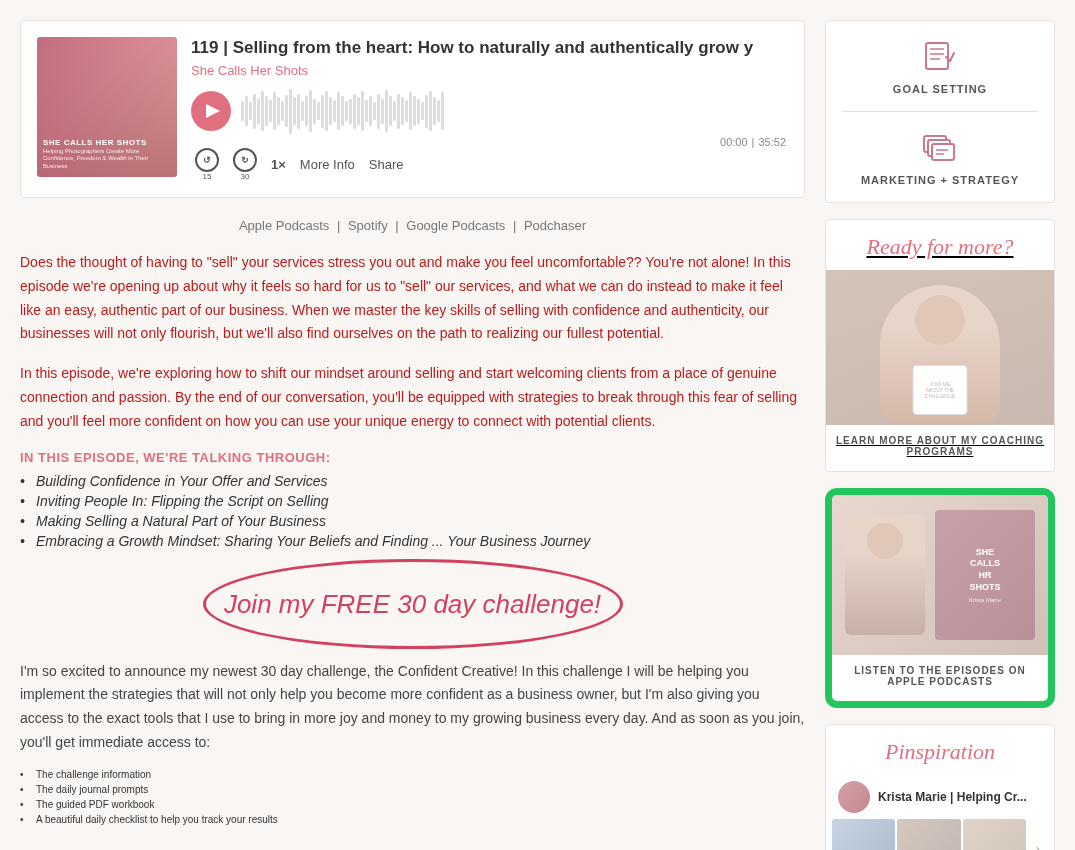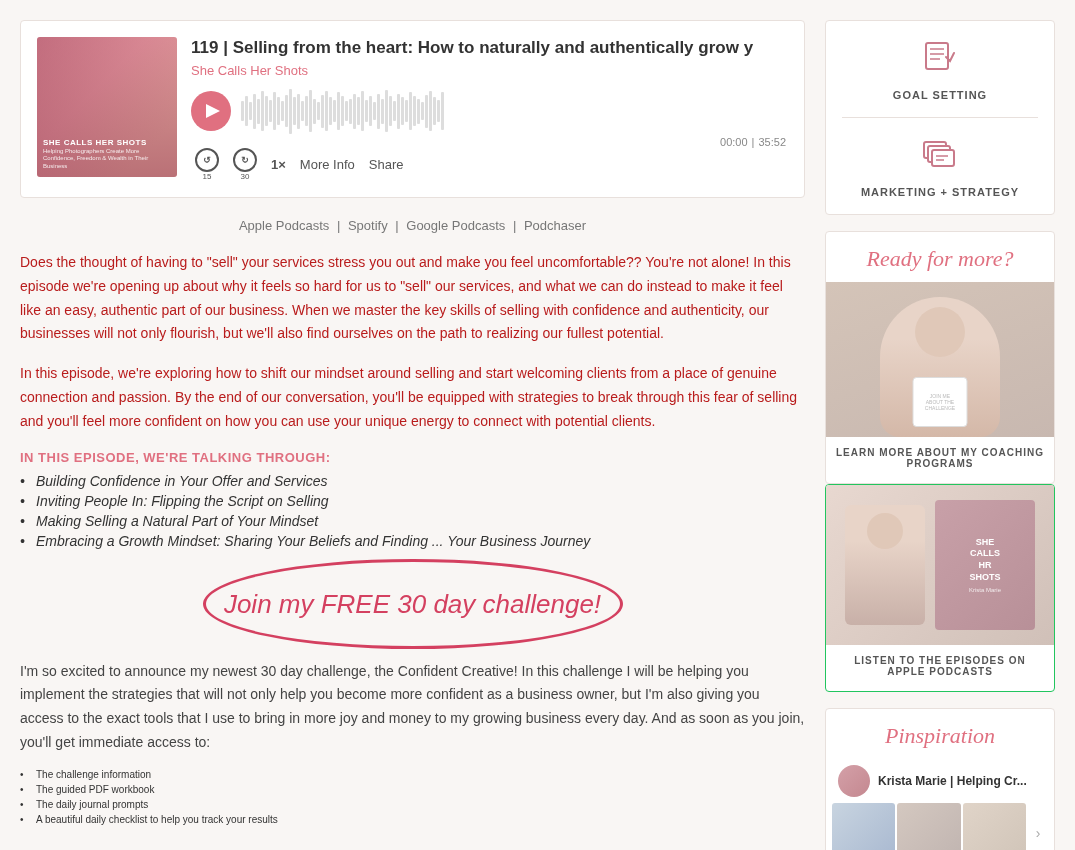--- a/index.html
+++ b/index.html
@@ -297,21 +297,21 @@
       display: flex;
       flex-direction: column;
       align-items: center;
       padding: 16px;
       gap: 12px;
     }
     .sidebar-icon-item {
       display: flex;
       flex-direction: column;
       align-items: center;
-      gap: 12px;
+      gap: 6px;
       cursor: pointer;
     }
     .sidebar-icon-svg {
       width: 40px;
       height: 40px;
       color: #c97a8a;
     }
     .sidebar-icon-label {
       font-size: 11px;
       font-weight: bold;
@@ -324,22 +324,24 @@
       width: 100%;
       height: 1px;
       background: #e8e0dc;
       margin: 4px 0;
     }
 
     .ready-section {
       background: white;
       border: 1px solid #e8e0dc;
       border-radius: 4px;
+      margin-bottom: 16px;
       overflow: hidden;
       padding-bottom: 14px;
+      text-decoration: underline;
     }
     .ready-title {
       text-align: center;
       font-size: 22px;
       font-family: Georgia, serif;
       font-style: italic;
       color: #e07080;
       padding: 14px 10px 10px;
     }
     .ready-img {
@@ -358,22 +360,22 @@
       font-size: 10px;
       font-weight: bold;
       text-transform: uppercase;
       letter-spacing: 1px;
       color: #555;
       padding: 0 10px;
     }
 
     .apple-section {
       background: white;
-      border: 1px solid #22c55e;
-      border-radius: 4px;
+      border: 7px solid #22c55e;
+      border-radius: 12px;
       margin-bottom: 16px;
       overflow: hidden;
       padding-bottom: 14px;
     }
     .apple-img {
       width: 100%;
       height: 160px;
       position: relative;
       overflow: hidden;
       display: flex;
@@ -584,34 +586,34 @@
       <a href="#">Podchaser</a>
     </div>
 
     <p class="description">Does the thought of having to "sell" your services stress you out and make you feel uncomfortable?? You're not alone! In this episode we're opening up about why it feels so hard for us to "sell" our services, and what we can do instead to make it feel like an easy, authentic part of our business. When we master the key skills of selling with confidence and authenticity, our businesses will not only flourish, but we'll also find ourselves on the path to realizing our fullest potential.</p>
     <p class="description">In this episode, we're exploring how to shift our mindset around selling and start welcoming clients from a place of genuine connection and passion. By the end of our conversation, you'll be equipped with strategies to break through this fear of selling and you'll feel more confident on how you can use your unique energy to connect with potential clients.</p>
 
     <div class="section-header">IN THIS EPISODE, WE'RE TALKING THROUGH:</div>
     <ul class="bullet-list">
       <li>Building Confidence in Your Offer and Services</li>
       <li>Inviting People In: Flipping the Script on Selling</li>
-      <li>Making Selling a Natural Part of Your Mindset</li>
+      <li>Making Selling a Natural Part of Your Business</li>
       <li>Embracing a Growth Mindset: Sharing Your Beliefs and Finding ... Your Business Journey</li>
     </ul>
 
     <div class="cta-banner">
       <div class="cta-oval"></div>
       <div class="cta-text">Join my FREE 30 day challenge!</div>
     </div>
 
     <p class="body-text">I'm so excited to announce my newest 30 day challenge, the Confident Creative! In this challenge I will be helping you implement the strategies that will not only help you become more confident as a business owner, but I'm also giving you access to the exact tools that I use to bring in more joy and money to my growing business every day. And as soon as you join, you'll get immediate access to:</p>
     <ul class="benefits-list">
       <li>The challenge information</li>
+      <li>The daily journal prompts</li>
       <li>The guided PDF workbook</li>
-      <li>The daily journal prompts</li>
       <li>A beautiful daily checklist to help you track your results</li>
     </ul>
 
   </div>
 
   <div class="sidebar">
 
     <div class="sidebar-section">
       <div class="sidebar-icons-row">
         <div class="sidebar-icon-item">

